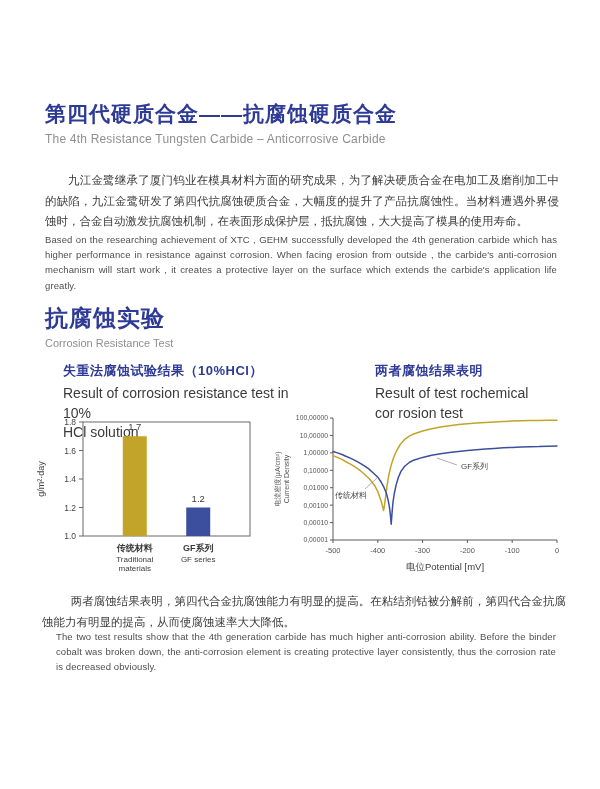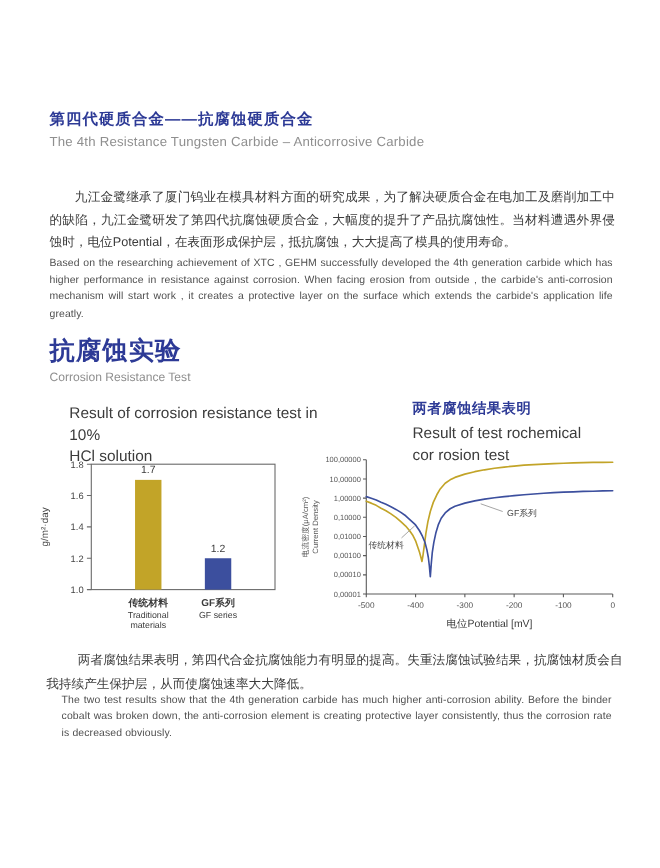--- a/index.html
+++ b/index.html
@@ -1,51 +1,52 @@
 <!DOCTYPE html>
 <html><head>
 <meta charset="utf-8">
 <style>
   html,body{margin:0;padding:0;background:#ffffff;}
   #page{
     position:relative;width:600px;height:789px;background:#ffffff;overflow:hidden;
     font-family:"Liberation Sans","DejaVu Sans",sans-serif;
   }
   .abs{position:absolute;}
-  .title-cn{font-size:14px;font-weight:bold;color:#2d3a96;letter-spacing:1px;}
+  .title-cn{font-size:21px;font-weight:bold;color:#2d3a96;letter-spacing:1px;}
   .title-en{font-size:12px;color:#8f8f8f;margin-top:4px;letter-spacing:0.2px;}
   .para-cn{font-size:11.5px;line-height:1.8;color:#3b3b3b;text-align:justify;text-indent:2em;}
   .para-en{font-size:9.5px;line-height:1.6;color:#4f4f4f;text-align:justify;letter-spacing:0.1px;}
   .section-cn{font-size:23px;font-weight:bold;color:#2d3a96;letter-spacing:1px;}
   .section-en{font-size:11px;color:#8f8f8f;margin-top:3px;}
   .chart-head-cn{font-size:13px;font-weight:bold;color:#2d3a96;letter-spacing:0.5px;}
   .chart-head-en{font-size:14px;color:#3b3b3b;margin-top:4px;line-height:1.4;white-space:pre-line;}
   svg{display:block;}
   svg text{font-family:"Liberation Sans","DejaVu Sans",sans-serif;}
 </style>
 </head>
 <body>
 
 <div id="page">
 
   <div class="abs" style="left:45px;top:100px;width:520px;">
     <div class="title-cn">第四代硬质合金——抗腐蚀硬质合金</div>
     <div class="title-en">The 4th Resistance Tungsten Carbide – Anticorrosive Carbide</div>
   </div>
 
-  <div class="abs para-cn" style="left:45px;top:170px;width:514px;">九江金鹭继承了厦门钨业在模具材料方面的研究成果，为了解决硬质合金在电加工及磨削加工中的缺陷，九江金鹭研发了第四代抗腐蚀硬质合金，大幅度的提升了产品抗腐蚀性。当材料遭遇外界侵蚀时，电位Potential，在表面形成保护层，抵抗腐蚀，大大提高了模具的使用寿命。</div>
+  <div class="abs para-cn" style="left:45px;top:170px;width:514px;">九江金鹭继承了厦门钨业在模具材料方面的研究成果，为了解决硬质合金在电加工及磨削加工中的缺陷，九江金鹭研发了第四代抗腐蚀硬质合金，大幅度的提升了产品抗腐蚀性。当材料遭遇外界侵蚀时，合金自动激发抗腐蚀机制，在表面形成保护层，抵抗腐蚀，大大提高了模具的使用寿命。</div>
 
   <div class="abs para-en" style="left:45px;top:232px;width:512px;">Based on the researching achievement of XTC , GEHM successfully developed the 4th generation carbide which has higher performance in resistance against corrosion. When facing erosion from outside , the carbide's anti-corrosion mechanism will start work , it creates a protective layer on the surface which extends the carbide's application life greatly.</div>
 
   <div class="abs" style="left:45px;top:303px;width:300px;">
     <div class="section-cn">抗腐蚀实验</div>
     <div class="section-en">Corrosion Resistance Test</div>
   </div>
 
   <div class="abs" style="left:63px;top:362px;width:235px;">
+    <div class="chart-head-cn">失重法腐蚀试验结果（10%HCl）</div>
     <div class="chart-head-en">Result of corrosion resistance test in 10%
 HCl solution</div>
   </div>
 
   <div class="abs" style="left:375px;top:362px;width:200px;">
     <div class="chart-head-cn">两者腐蚀结果表明</div>
     <div class="chart-head-en">Result of test rochemical
 cor rosion test</div>
   </div>
 
@@ -107,17 +108,17 @@
       <text x="13" y="71" text-anchor="middle" font-size="7" fill="#555555" transform="rotate(-90 13 71)">电流密度(μA/cm²)</text>
       <text x="22" y="71" text-anchor="middle" font-size="7" fill="#555555" transform="rotate(-90 22 71)">Current Density</text>
       <path d="M66.0 47.6 L70.5 49.4 L75.0 51.4 L79.4 54.0 L83.9 56.3 L88.4 59.2 L92.9 62.3 L97.4 66.2 L101.8 70.2 L105.4 74.5 L108.1 78.3 L110.8 83.6 L112.6 88.8 L114.4 94.1 L115.7 98.8 L116.6 102.4 L117.5 97.1 L118.9 86.6 L120.2 76.6 L122.0 66.2 L124.2 57.0 L126.9 48.7 L130.1 41.8 L133.2 36.5 L137.7 31.3 L142.2 28.2 L146.6 26.0 L155.6 23.0 L164.6 20.8 L173.5 19.1 L182.5 17.7 L191.4 16.6 L200.4 15.7 L209.4 14.9 L218.3 14.4 L227.3 13.9 L236.2 13.5 L245.2 13.1 L254.2 12.8 L263.1 12.6 L272.1 12.4 L281.0 12.3 L290.0 12.2" fill="none" stroke="#c2a428" stroke-width="1.5" stroke-linejoin="round" stroke-linecap="round"></path>
       <path d="M66.0 43.5 L70.5 44.9 L75.0 46.5 L79.4 48.5 L83.9 50.4 L88.4 52.6 L92.9 55.1 L97.4 57.8 L101.8 60.9 L106.3 65.0 L110.8 69.2 L114.4 74.5 L117.1 79.7 L119.3 85.0 L121.1 91.9 L122.4 98.8 L123.3 106.3 L124.2 116.3 L125.1 104.1 L126.0 94.1 L127.4 85.0 L129.2 76.6 L131.4 69.2 L134.1 63.1 L137.7 58.3 L142.2 54.5 L146.6 52.2 L155.6 49.4 L164.6 47.3 L173.5 45.7 L182.5 44.5 L191.4 43.5 L200.4 42.6 L209.4 41.8 L218.3 41.1 L227.3 40.4 L236.2 39.8 L245.2 39.4 L254.2 39.1 L263.1 38.7 L272.1 38.6 L281.0 38.3 L290.0 38.1" fill="none" stroke="#3c4f9e" stroke-width="1.5" stroke-linejoin="round" stroke-linecap="round"></path>
       <line x1="98" y1="81" x2="110" y2="70" stroke="#999999" stroke-width="0.8"></line>
       <text x="84" y="90" text-anchor="middle" font-size="8" fill="#454545">传统材料</text>
       <line x1="190" y1="57" x2="170" y2="50" stroke="#999999" stroke-width="0.8"></line>
       <text x="194" y="61" text-anchor="start" font-size="8" fill="#454545">GF系列</text>
     </svg>
 
-  <div class="abs para-cn" style="left:42px;top:591px;width:524px;text-indent:2.5em;">两者腐蚀结果表明，第四代合金抗腐蚀能力有明显的提高。失重法腐蚀试验结果，抗腐蚀材质会自我持续产生保护层，从而使腐蚀速率大大降低。</div>
+  <div class="abs para-cn" style="left:42px;top:591px;width:524px;text-indent:2.5em;">两者腐蚀结果表明，第四代合金抗腐蚀能力有明显的提高。在粘结剂钴被分解前，第四代合金抗腐蚀能力有明显的提高，从而使腐蚀速率大大降低。</div>
 
   <div class="abs para-en" style="left:56px;top:629px;width:500px;">The two test results show that the 4th generation carbide has much higher  anti-corrosion ability. Before the binder cobalt was broken down, the anti-corrosion element is creating protective layer consistently, thus the corrosion rate is decreased obviously.</div>
 
 </div>
 
 </body></html>

